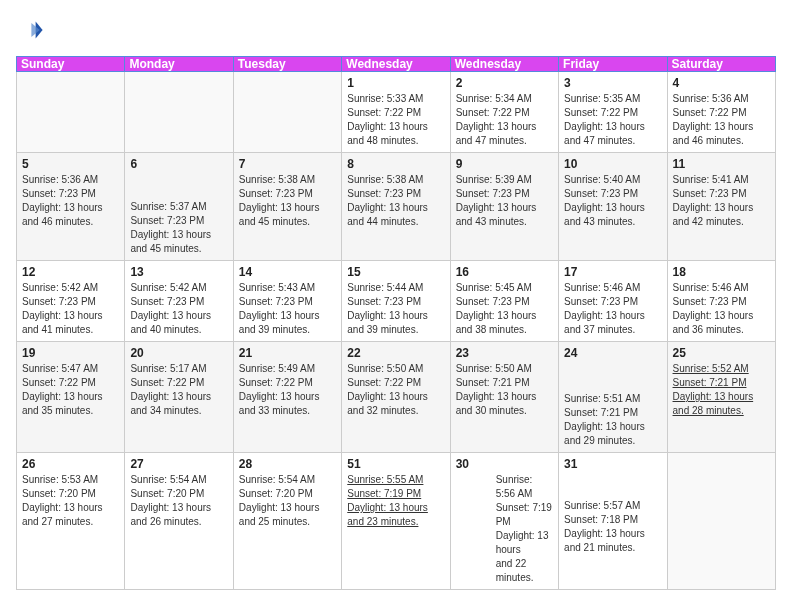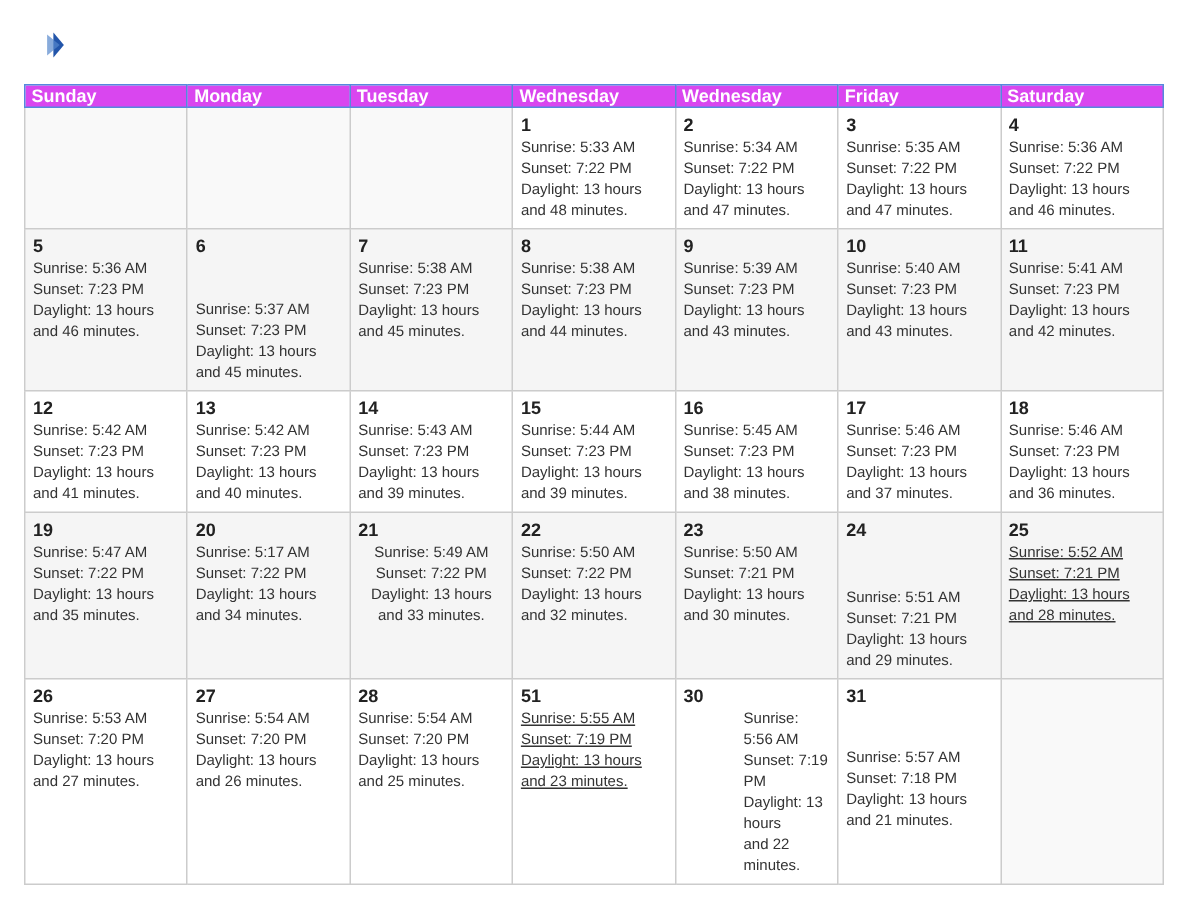--- a/index.html
+++ b/index.html
@@ -266,21 +266,21 @@
         </td>
         <td>
           <span class="day-num">20</span>
           <div class="day-info" style="white-space: pre-line;">Sunrise: 5:17 AM
 Sunset: 7:22 PM
 Daylight: 13 hours
 and 34 minutes.</div>
         </td>
         <td>
           <span class="day-num">21</span>
-          <div class="day-info" style="white-space: pre-line; text-align: center;">Sunrise: 5:49 AM
+          <div class="day-info" style="white-space: pre-line;">Sunrise: 5:49 AM
 Sunset: 7:22 PM
 Daylight: 13 hours
 and 33 minutes.</div>
         </td>
         <td>
           <span class="day-num">22</span>
           <div class="day-info" style="white-space: pre-line;">Sunrise: 5:50 AM
 Sunset: 7:22 PM
 Daylight: 13 hours
 and 32 minutes.</div>

